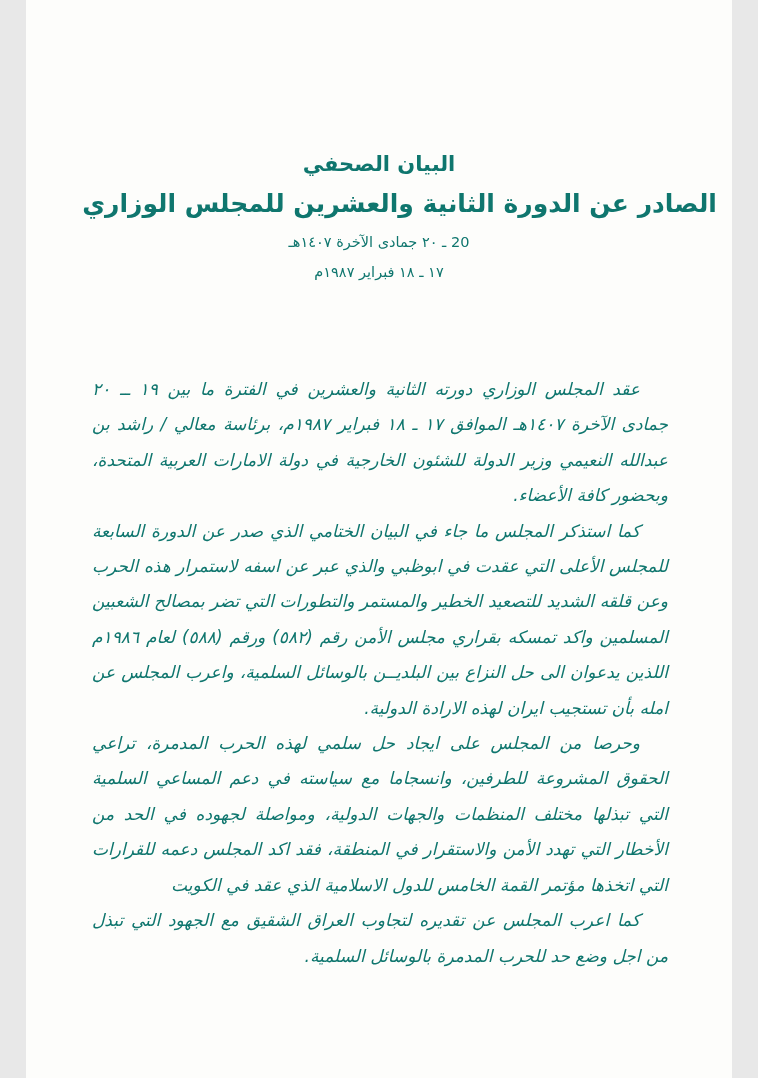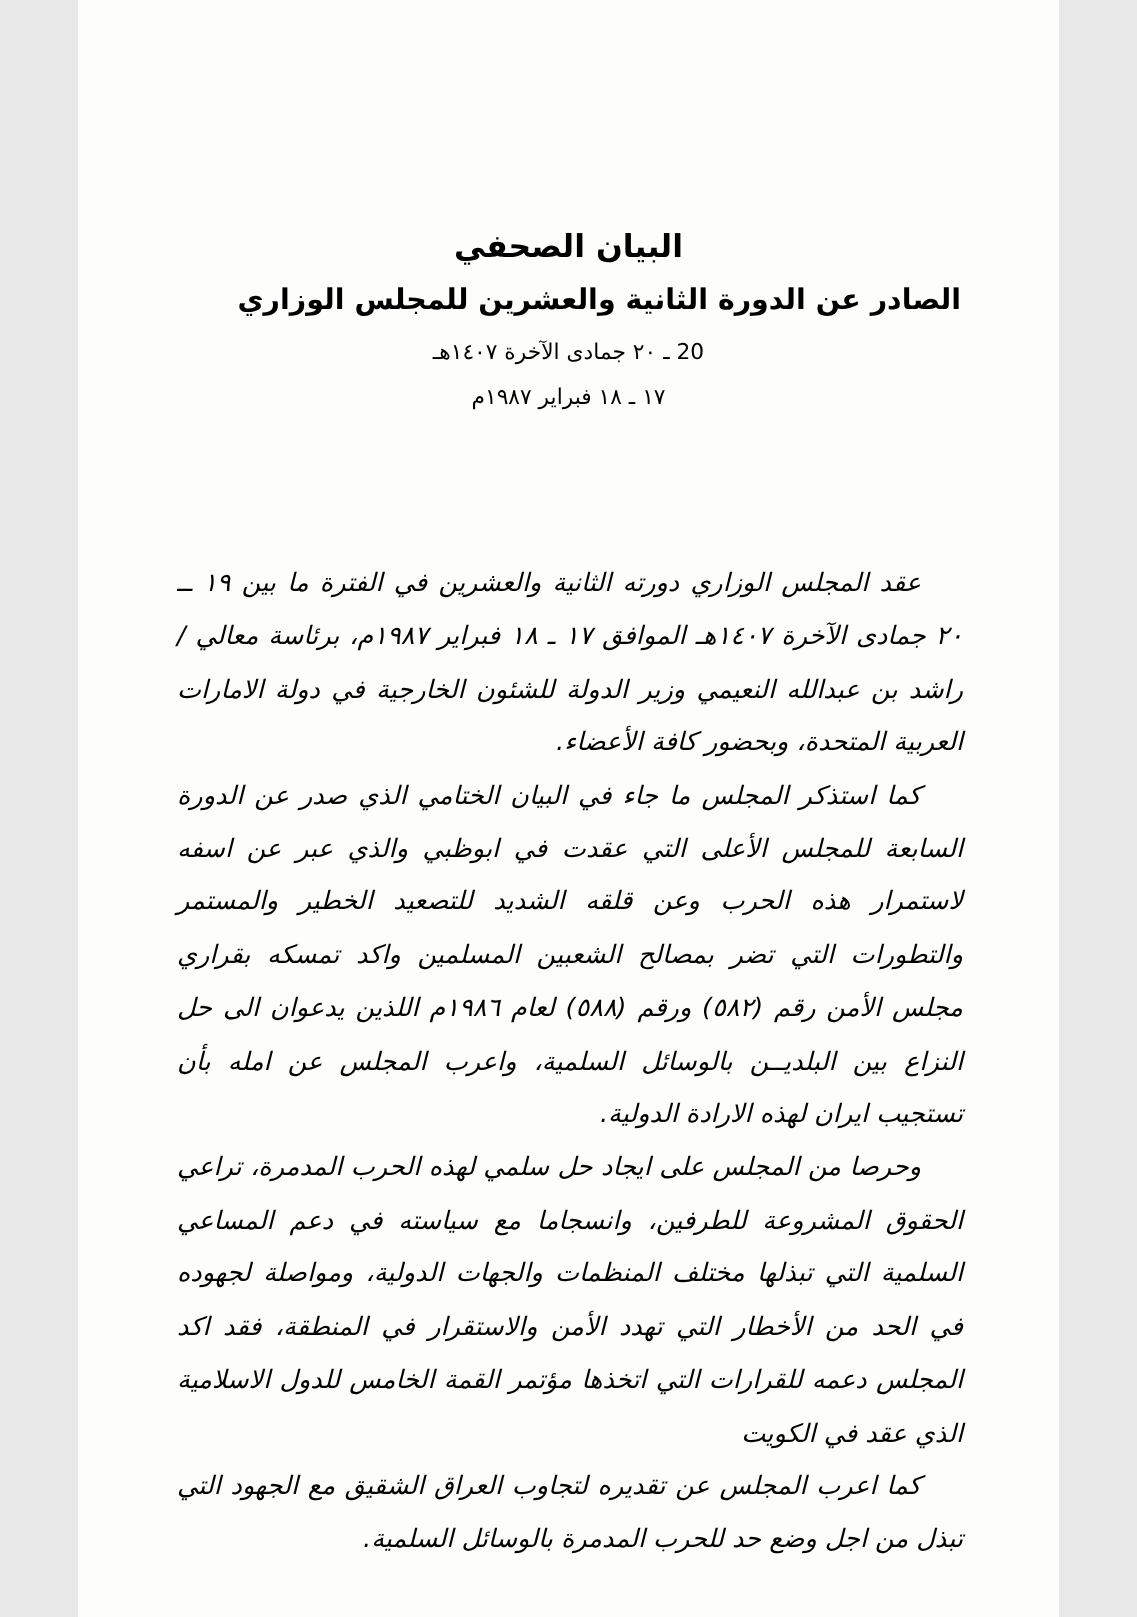--- a/index.html
+++ b/index.html
@@ -2,45 +2,45 @@
 <html lang="ar" dir="rtl"><head>
 <meta charset="utf-8">
 <style>
   html, body {
     margin: 0;
     padding: 0;
     background: #e8e8e8;
   }
   .page {
     position: relative;
-    width: 654px;
+    width: 706px;
     height: 1078px;
     margin: 0 auto;
     background: #fdfdfb;
-    color: #000000;
+    color: #0f766e;
     font-family: "DejaVu Sans", sans-serif;
     direction: rtl;
     overflow: hidden;
     box-sizing: border-box;
   }
   .header-block {
     position: absolute;
     top: 152px;
     left: 0;
     right: 0;
     text-align: center;
   }
   .doc-title {
     font-size: 21px;
     font-weight: bold;
     margin: 0 0 13px 0;
     letter-spacing: 0.5px;
   }
   .doc-subtitle {
-    font-size: 19px;
+    font-size: 25px;
     font-weight: bold;
     margin: 0 0 16px 0;
     letter-spacing: 0.3px;
     padding-left: 41px;
   }
   .doc-location {
     font-size: 16px;
     margin: 0 0 13px 0;
   }
   .doc-date {

